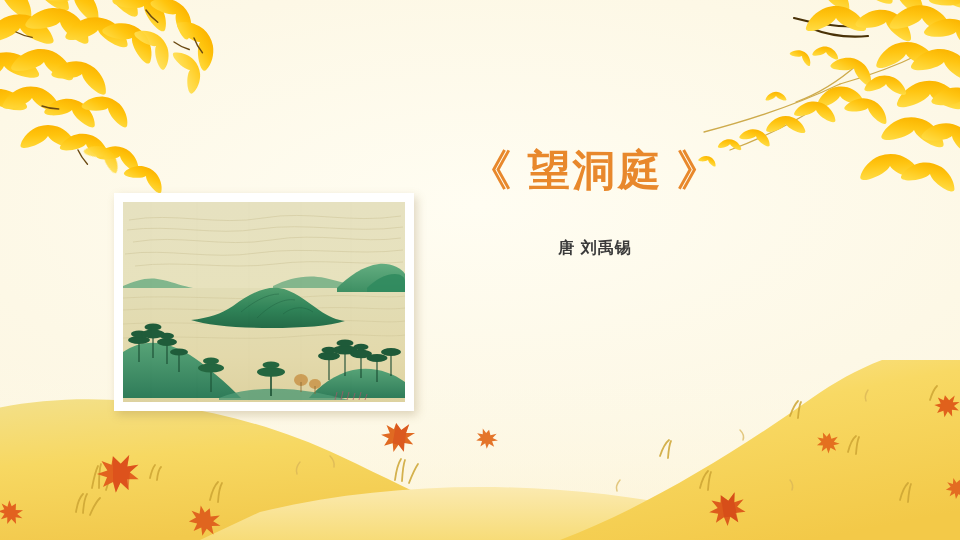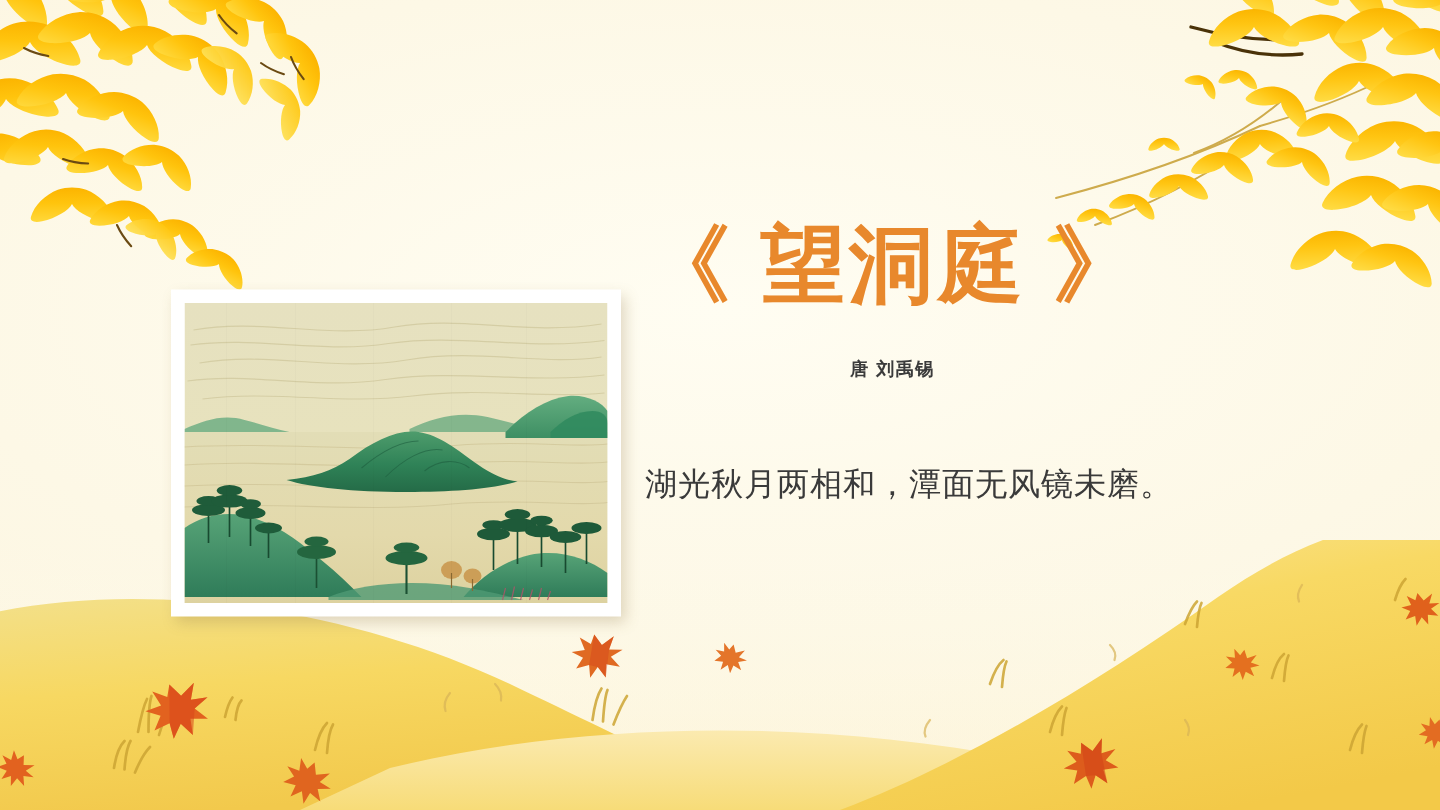--- a/index.html
+++ b/index.html
@@ -29,30 +29,30 @@
     box-sizing:border-box;
     box-shadow:3px 4px 9px rgba(140,115,70,.28);
   }
   .photo-frame .painting{
     width:100%;height:100%;display:block;
   }
 
   
   .poem-title{
     position:absolute;left:430px;top:148px;width:330px;
-    text-align:right;
-    font-size:57px;line-height:1.05;font-weight:bold;
+    text-align:center;
+    font-size:43px;line-height:1.05;font-weight:bold;
     color:#e8882c;
     letter-spacing:2px;
     white-space:nowrap;
   }
   .poem-author{
     position:absolute;left:430px;top:238px;width:330px;
     text-align:center;
-    font-size:12px;font-weight:bold;color:#3b3b3b;
+    font-size:16px;font-weight:bold;color:#3b3b3b;
     letter-spacing:1px;
   }
   .poem-line{
     position:absolute;left:430px;width:360px;
     font-size:21.5px;color:#3a3a3a;letter-spacing:.5px;
     white-space:nowrap;
   }
   .poem-line-1{top:308px;}
   .poem-line-2{top:381px;}
 </style>
@@ -420,15 +420,14 @@
           <path d="M74 0 L74 200"></path>
           <path d="M126 0 L126 200"></path>
         <path d="M178 0 L178 200"></path>
           <path d="M228 0 L228 200"></path>
       </g>
     </svg>
   </div>
 
   <div class="poem-title">《 望洞庭 》</div>
   <div class="poem-author">唐 刘禹锡</div>
-  <div class="poem-line poem-line-1">湖光秋月两相和，潭面无风镜未磨。</div>
 
 </div>
 
 </body></html>

